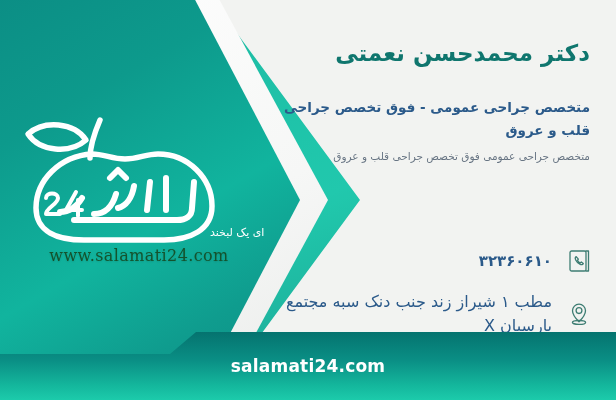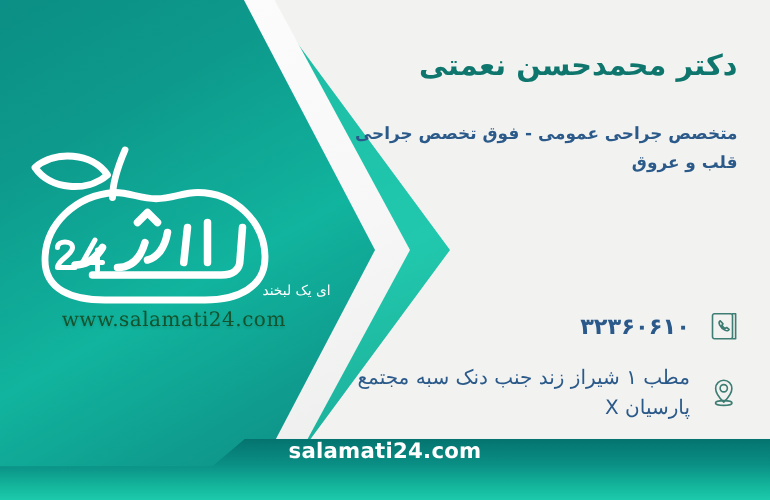--- a/index.html
+++ b/index.html
@@ -119,32 +119,32 @@
   }
   .info-text{
     flex:1 1 auto;
     text-align:right;
     color:#2b5a8a;
     font-size:16px;
     line-height:1.5;
     padding-left:4px;
   }
   .info-text.phone{
-    font-size:18px;
+    font-size:15px;
     font-weight:bold;
     letter-spacing:1px;
   }
 
   
   .footer{
     position:absolute;
     left:0;bottom:0;
-    width:616px;height:49px;
+    width:616px;height:68px;
     background:linear-gradient(180deg,#05736f 0%,#0a8f85 42%,#14b69c 78%,#1ccbab 100%);
-    display:flex;justify-content:center;
+    display:flex;align-items:center;justify-content:center;
     clip-path:polygon(0% 22px, 170px 22px, 196px 0%, 100% 0%, 100% 100%, 0% 100%);
   }
   .footer-url{
     color:#ffffff;
     font-size:17px;
     font-weight:bold;
     letter-spacing:.2px;
     direction:ltr;
   }
 </style>
@@ -186,20 +186,21 @@
       </g>
 
       <text x="196" y="124" fill="#ffffff" font-size="11" font-family="DejaVu Sans, sans-serif" text-anchor="end">برای یک لبخند</text>
     </svg>
     <div class="logo-url">www.salamati24.com</div>
   </div>
 
   <div class="content">
     <div class="doctor-name">دکتر محمدحسن نعمتی</div>
     <div class="specialty">متخصص جراحی عمومی - فوق تخصص جراحی قلب و عروق</div>
+    <div class="specialty-sub">متخصص جراحی عمومی فوق تخصص جراحی قلب و عروق</div>
   </div>
 
   <div class="info-block">
 
     <div class="info-row">
       <span class="info-icon">
         <svg width="26" height="26" viewBox="0 0 26 26" fill="none" stroke="#3e7d73" stroke-width="1.3" stroke-linecap="round" stroke-linejoin="round">
           <rect x="4" y="3" width="16" height="20" rx="1.6"></rect>
           <path d="M20 3 L22.5 3 L22.5 23 L20 23"></path>
           <path d="M10.2 8.6 c-.9 .5 -1.2 1.8 -.5 3.3 c.9 1.9 2.6 3.6 4.5 4.4 c1.5 .6 2.7 .2 3.1 -.8 l-2 -1.5 l-1.2 .9 c-.9 -.5 -2 -1.6 -2.6 -2.7 l.9 -1.1 z"></path>

